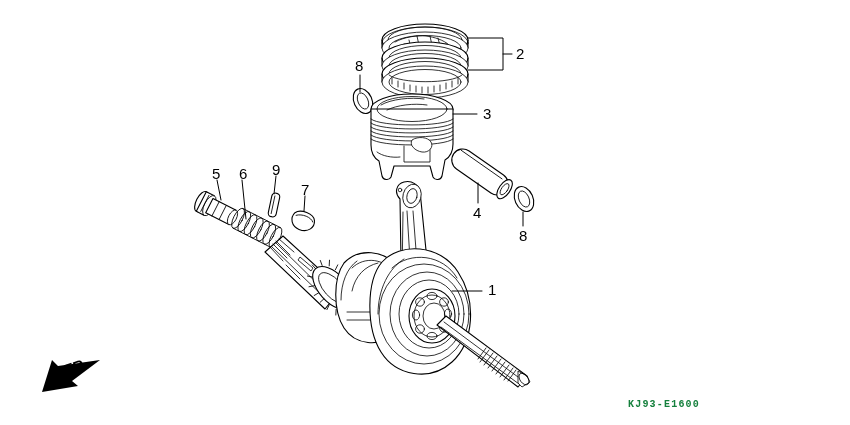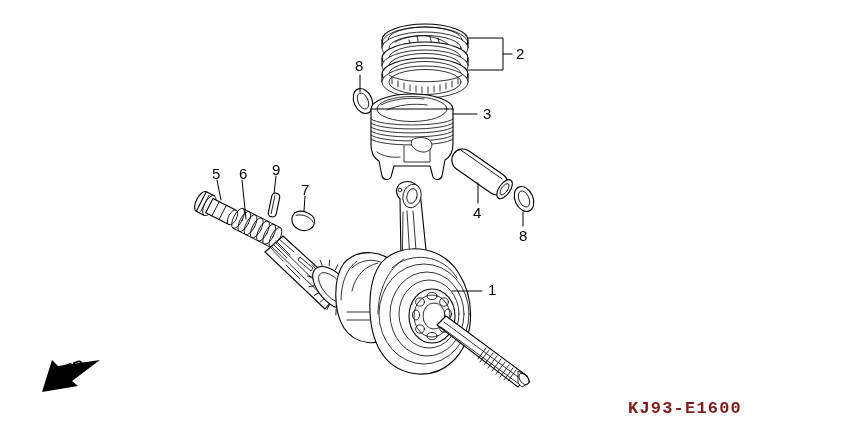--- a/index.html
+++ b/index.html
@@ -29,24 +29,24 @@
     font-weight: 400;
     color: #000000;
     line-height: 1;
     white-space: nowrap;
   }
   #part-number {
     position: absolute;
     left: 620px;
     top: 399px;
     font-family: "Liberation Mono", monospace;
-    font-size: 17px;
+    font-size: 10px;
     font-weight: 700;
     letter-spacing: 1.2px;
-    color: #7f1d1d;
+    color: #15803d;
     white-space: nowrap;
     padding-left: 8px;
   }
   #fr-label {
     position: absolute;
     left: 62px;
     top: 362px;
     font-family: "Liberation Sans", sans-serif;
     font-size: 15px;
     font-weight: 700;

